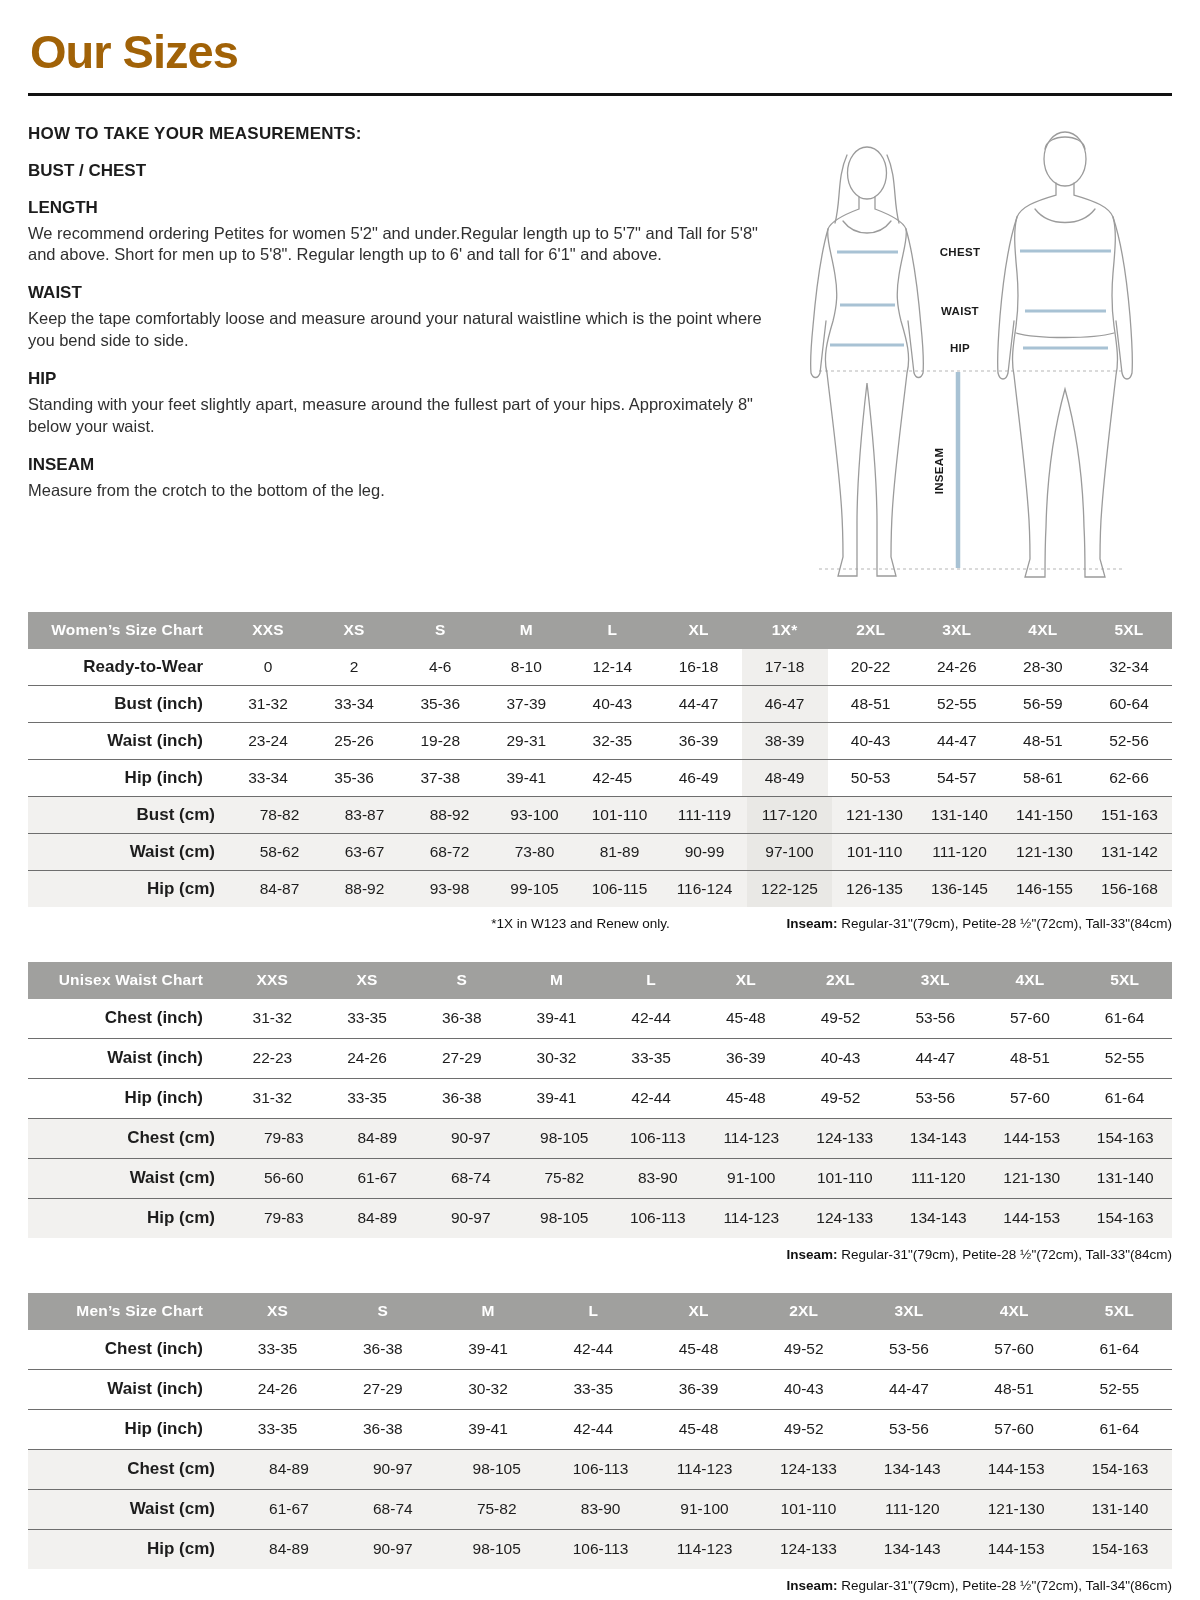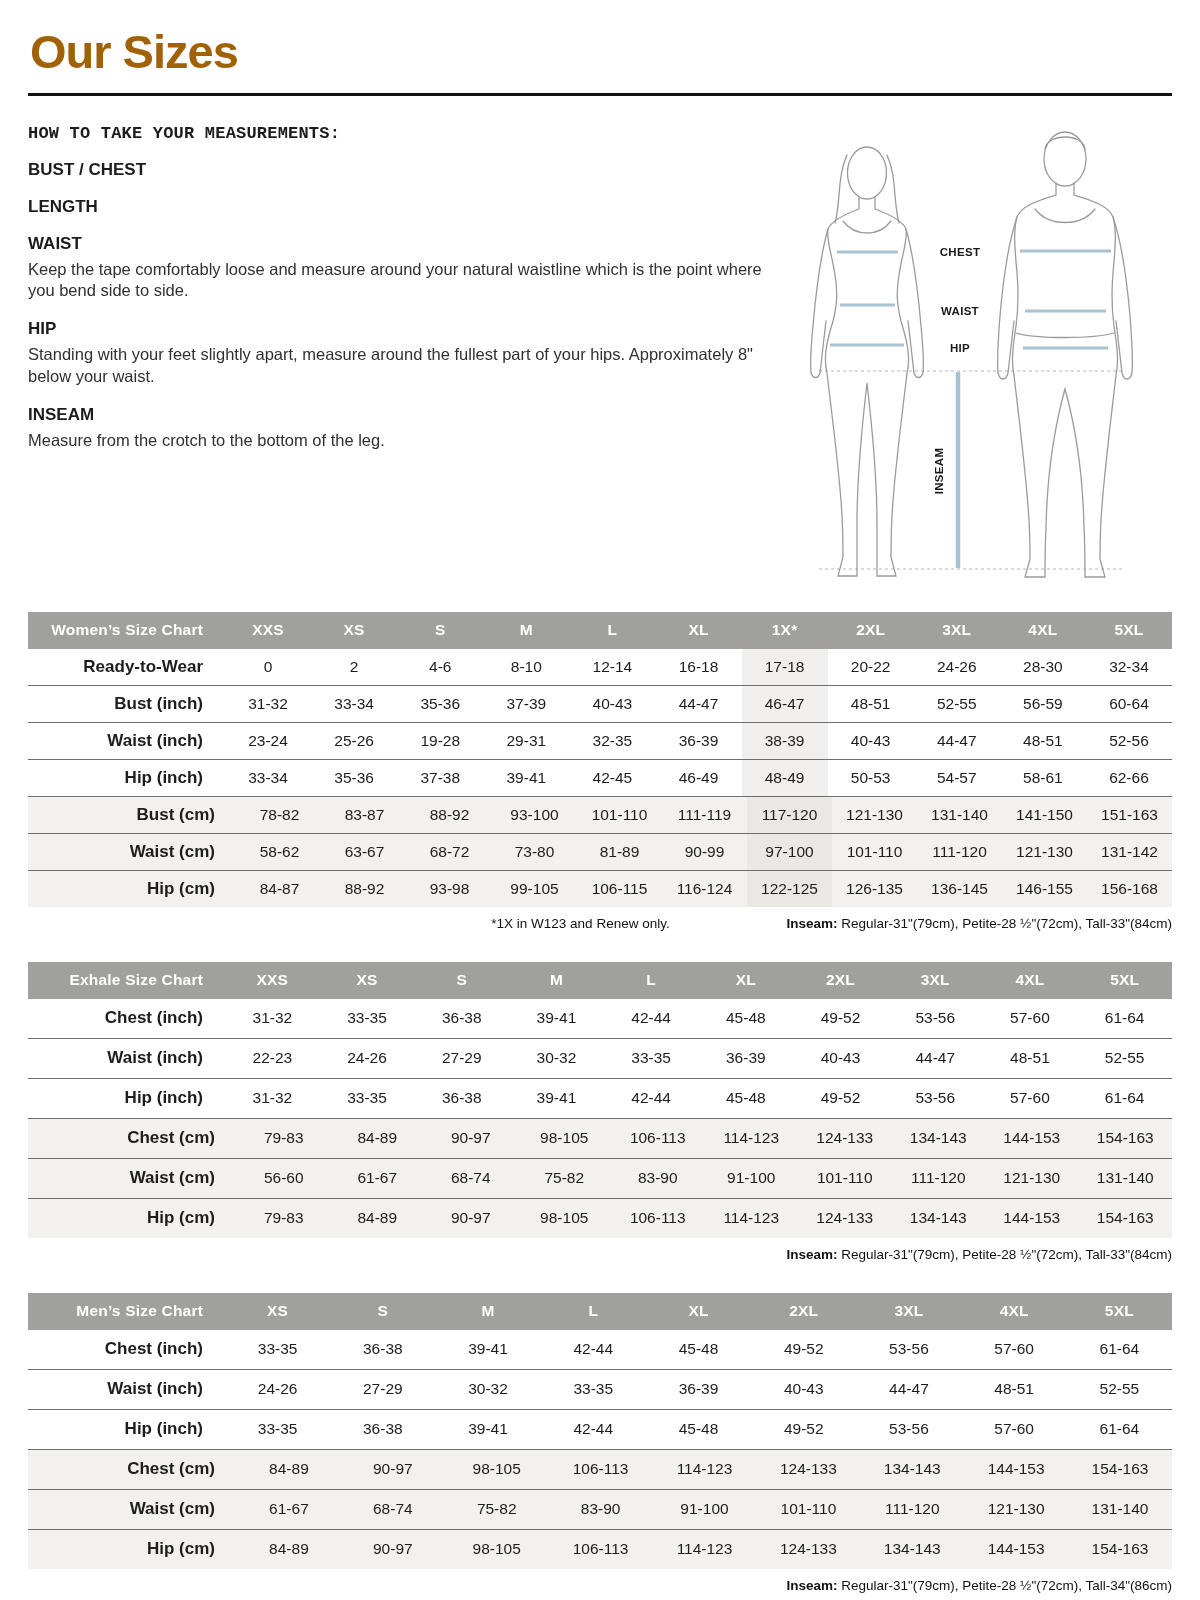--- a/index.html
+++ b/index.html
@@ -12,21 +12,21 @@
 
   h1{
     margin:2px 0 14px 2px;
     font-size:47px;font-weight:bold;letter-spacing:-1px;color:#a16207;
   }
   .title-rule{height:2.5px;background:#111;margin:0;}
 
   
   .top-section{display:flex;margin-top:24px;height:482px;}
   .instructions{width:745px;}
-  .how-to{font-size:17px;font-weight:bold;letter-spacing:.2px;margin:4px 0 10px;font-family:Liberation Mono, monospace;}
+  .how-to{font-size:17px;font-weight:bold;letter-spacing:.2px;margin:4px 0 10px;}
   .m-section{margin-top:17px;}
   .m-section h3{font-size:17px;font-weight:bold;margin:0 0 5px;}
   .m-section p{font-size:16.5px;line-height:1.33;margin:0;color:#303030;}
 
   .figure-wrap{margin-left:auto;width:395px;position:relative;}
   .fig-outline{fill:none;stroke:var(--figure-outline,#9b9b9b);stroke-width:1.3;stroke-linecap:round;}
   .mline{stroke:var(--measure-line,#a8c2d4);stroke-width:3;}
   .mline-v{stroke:var(--measure-line,#a8c2d4);stroke-width:4.5;}
   .dotline{stroke:#b5b5b5;stroke-width:1;stroke-dasharray:3 3;}
   .fig-label{font-family:"Liberation Sans",sans-serif;font-size:11.5px;font-weight:bold;fill:#1a1a1a;letter-spacing:.3px;}
@@ -66,20 +66,21 @@
 
   <div class="top-section">
     <div class="instructions">
       <div class="how-to">HOW TO TAKE YOUR MEASUREMENTS:</div>
 
       <div class="m-section">
         <h3>BUST / CHEST</h3>
       </div>
       <div class="m-section">
         <h3>LENGTH</h3>
+        <p>We recommend ordering Petites for women 5'2" and under.Regular length up to 5'7" and Tall for 5'8" and above. Short for men up to 5'8". Regular length up to 6' and tall for 6'1" and above.</p>
       </div>
       <div class="m-section">
         <h3>WAIST</h3>
         <p>Keep the tape comfortably loose and measure around your natural waistline which is the point where you bend side to side.</p>
       </div>
       <div class="m-section">
         <h3>HIP</h3>
         <p>Standing with your feet slightly apart, measure around the fullest part of your hips. Approximately 8" below your waist.</p>
       </div>
       <div class="m-section">
@@ -259,21 +260,21 @@
           <div class="cell col-hl">122-125</div>
           <div class="cell">126-135</div>
           <div class="cell">136-145</div>
           <div class="cell">146-155</div>
           <div class="cell">156-168</div>
         </div>
         <div class="t-foot"><span class="foot-left">*1X in W123 and Renew only.</span><span class="foot-inseam"><b>Inseam: </b>Regular-31"(79cm), Petite-28 ½"(72cm), Tall-33"(84cm)</span></div>
       </section>
       <section class="size-table tall" style="--cols: 10;">
         <div class="t-row t-head">
-          <div class="cell label-cell">Exhale Size Chart</div>
+          <div class="cell label-cell">Unisex Waist Chart</div>
           <div class="cell">XXS</div>
           <div class="cell">XS</div>
           <div class="cell">S</div>
           <div class="cell">M</div>
           <div class="cell">L</div>
           <div class="cell">XL</div>
           <div class="cell">2XL</div>
           <div class="cell">3XL</div>
           <div class="cell">4XL</div>
           <div class="cell">5XL</div>

